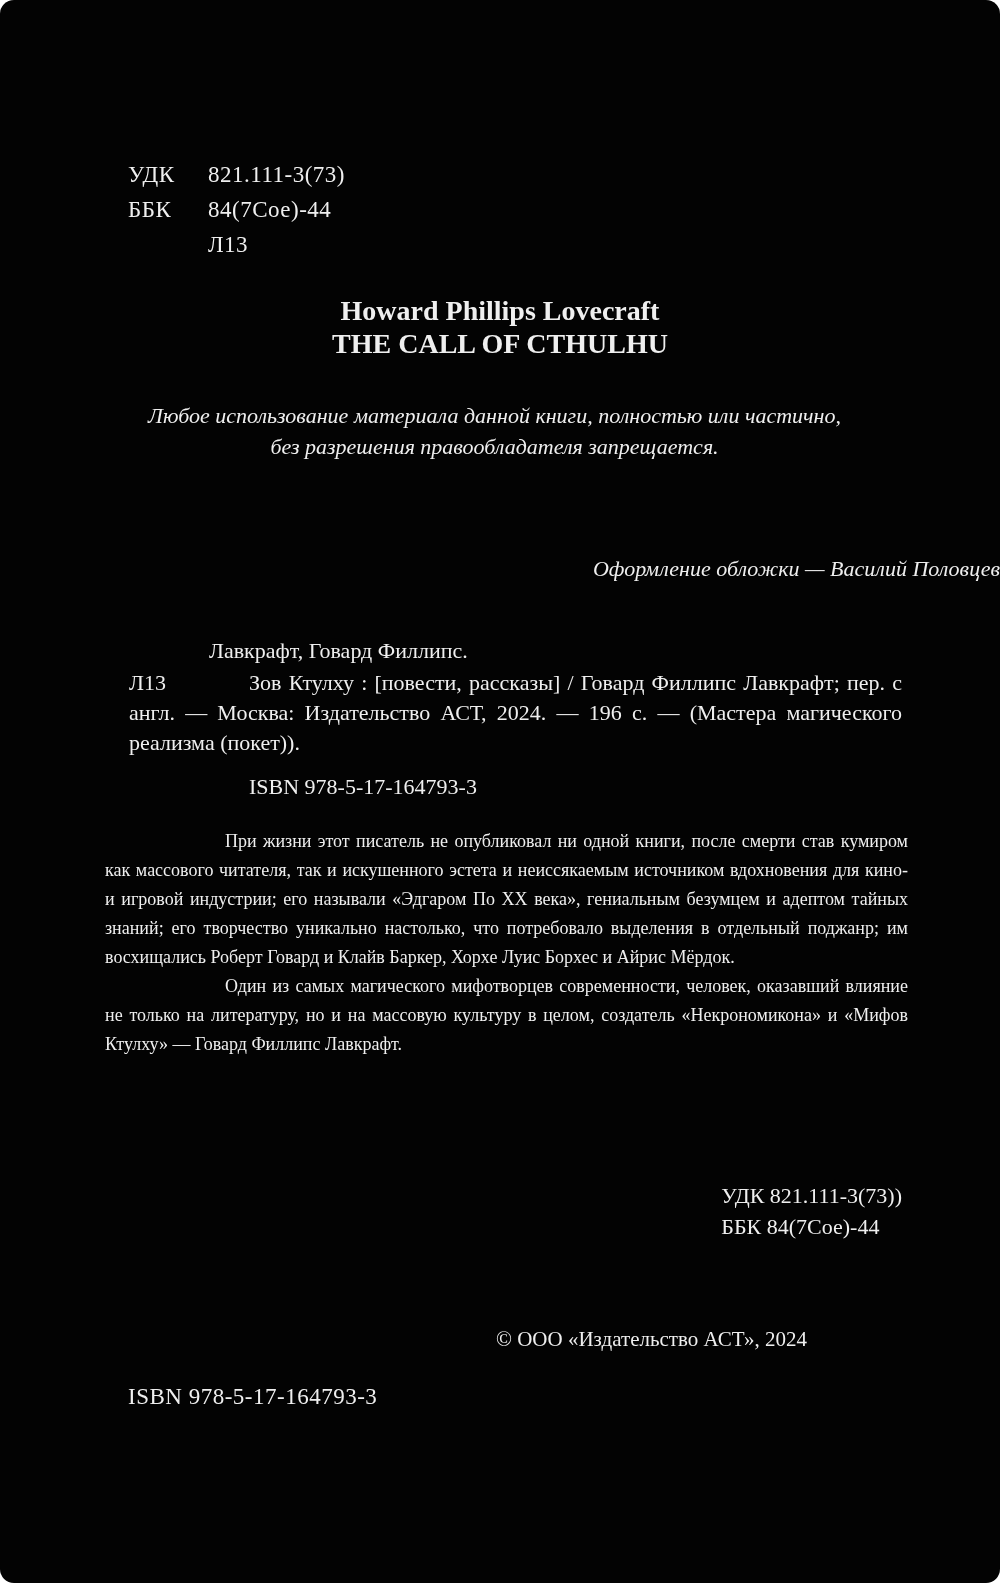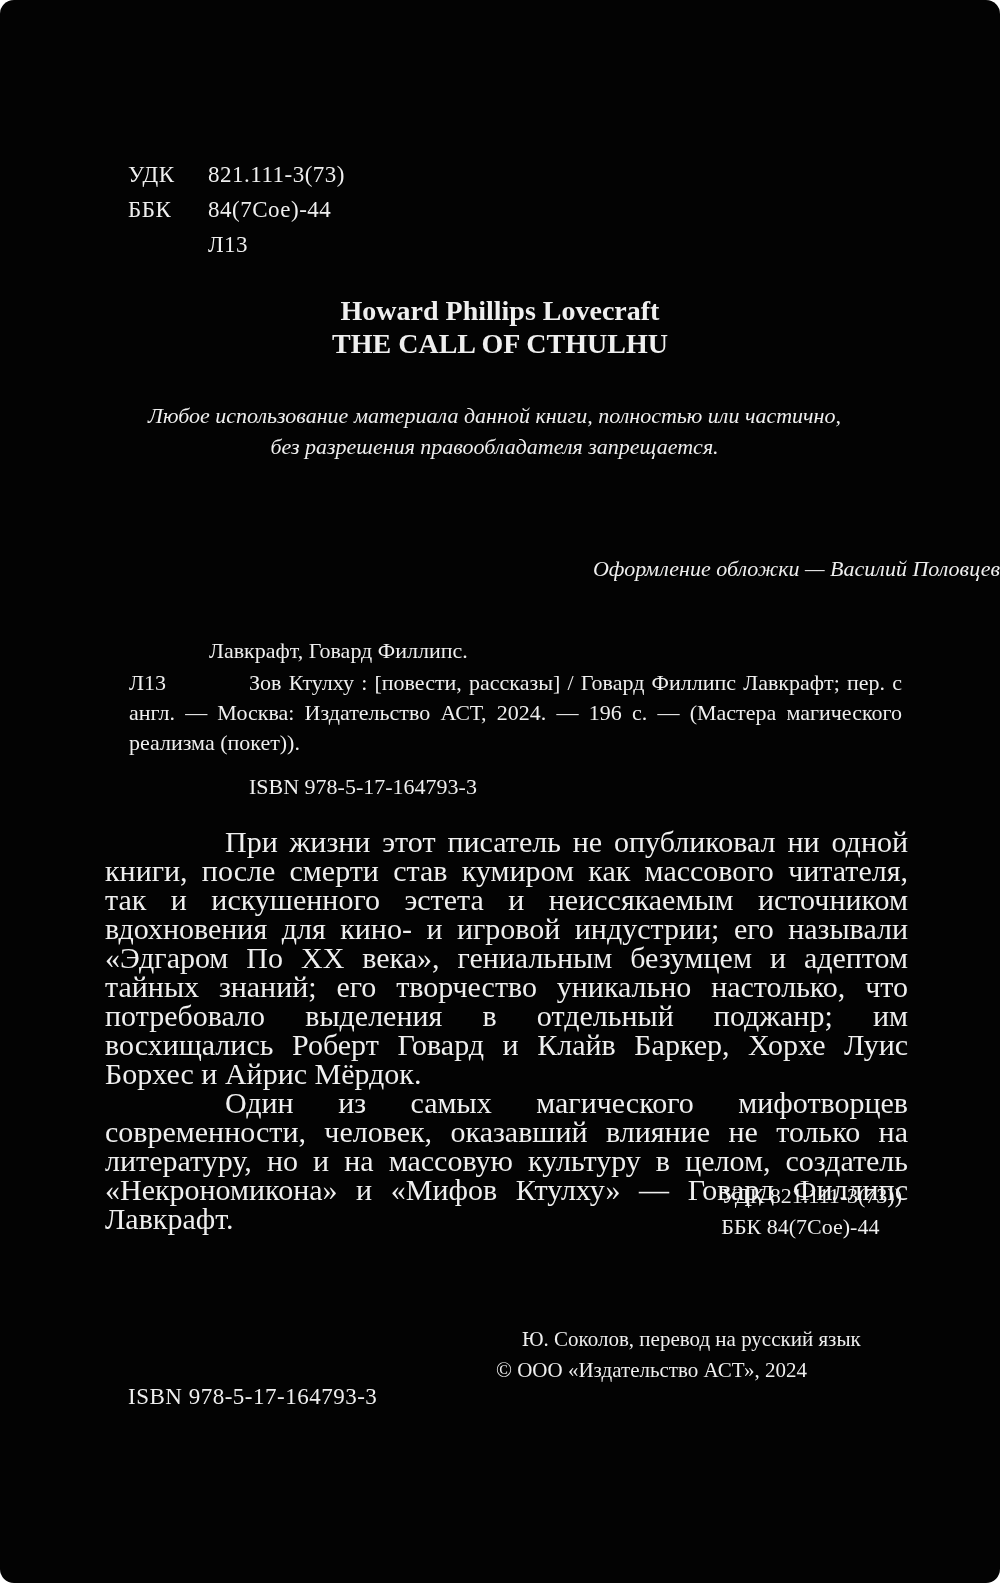--- a/index.html
+++ b/index.html
@@ -99,21 +99,21 @@
     margin-top: 14px;
     margin-left: 120px;
   }
 
   
   .annotation {
     position: absolute;
     top: 827px;
     left: 105px;
     right: 92px;
-    font-size: 30px;
+    font-size: 18px;
     line-height: 29px;
     text-align: justify;
   }
   .annotation p {
     margin: 0;
     text-indent: 120px;
   }
 
   
   .footer-codes {
@@ -185,19 +185,18 @@
     <p>При жизни этот писатель не опубликовал ни одной книги, после смерти став кумиром как массового читателя, так и искушенного эстета и неиссякаемым источником вдохновения для кино- и игровой индустрии; его называли «Эдгаром По XX века», гениальным безумцем и адептом тайных знаний; его творчество уникально настолько, что потребовало выделения в отдельный поджанр; им восхищались Роберт Говард и Клайв Баркер, Хорхе Луис Борхес и Айрис Мёрдок.</p>
     <p>Один из самых магического мифотворцев современности, человек, оказавший влияние не только на литературу, но и на массовую культуру в целом, создатель «Некрономикона» и «Мифов Ктулху» — Говард Филлипс Лавкрафт.</p>
   </div>
 
   <div class="footer-codes">
     <div>УДК 821.111-3(73))</div>
     <div>ББК 84(7Сое)-44</div>
   </div>
 
   <div class="copyright">
-    <div class="indent">Ю. Соколов, перевод на русский язык</div>
     <div>© ООО «Издательство АСТ», 2024</div>
   </div>
 
   <div class="isbn-bottom">ISBN 978-5-17-164793-3</div>
 
 </div>
 
 </body></html>

